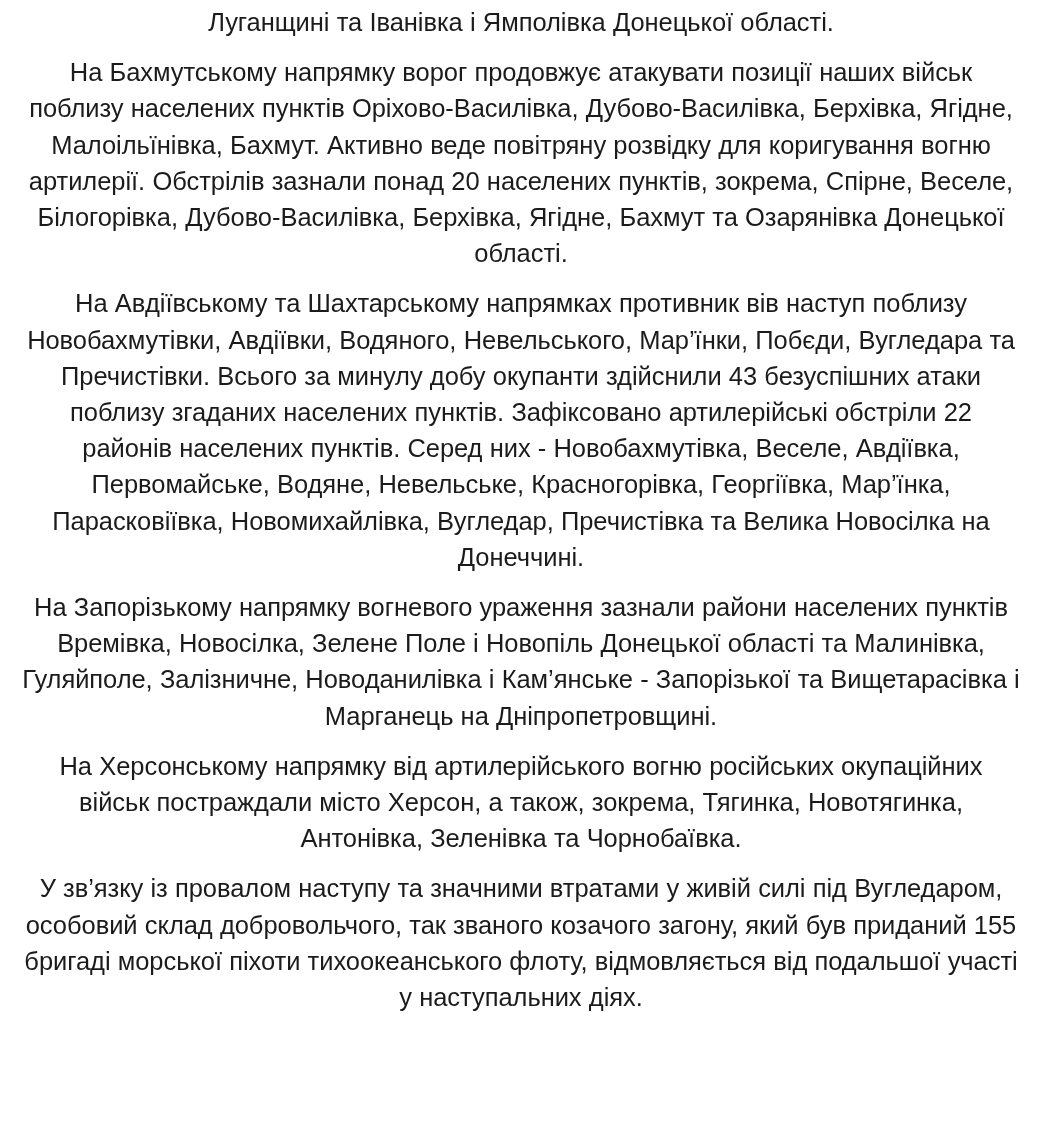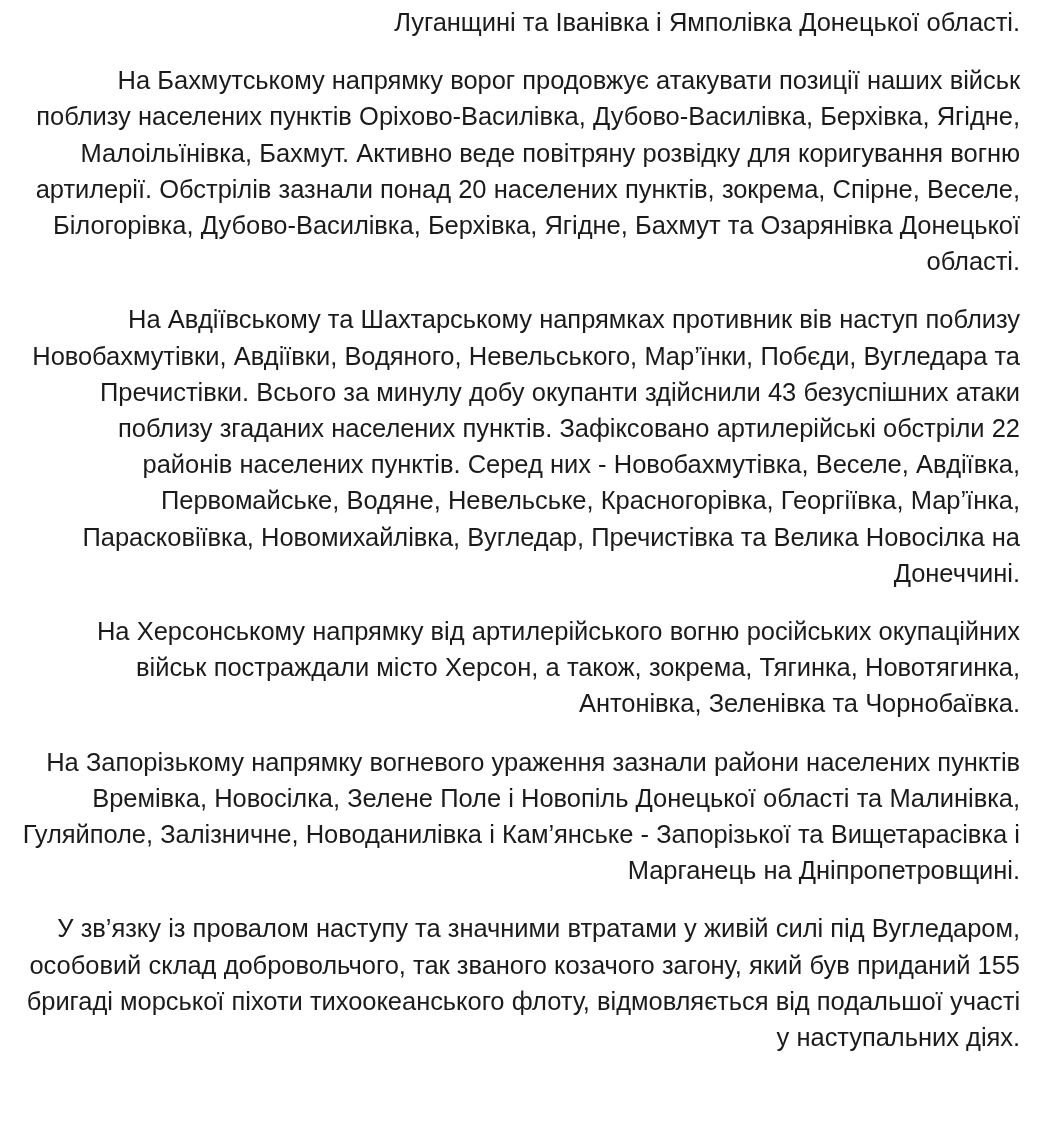--- a/index.html
+++ b/index.html
@@ -22,33 +22,33 @@
     padding: 0px 26px 0px 22px;
   }
   .paragraph {
     margin: 0;
     padding: 0;
     font-size: 25.5px;
     line-height: 36.2px;
     letter-spacing: -0.05px;
     word-spacing: 0.2px;
     color: #1b1b1b;
-    text-align: right;
+    text-align: center;
     white-space: normal;
   }
   .paragraph + .paragraph {
-    margin-top: 22px;
+    margin-top: 14px;
   }
   .paragraph:first-child {
     margin-top: 4px;
   }
 </style>
 </head>
 <body style="background: rgb(255, 255, 255);">
 
 <main id="report-body" style="color: rgb(27, 27, 27);">
   <p class="paragraph">Луганщині та Іванівка і Ямполівка Донецької області.</p>
   <p class="paragraph">На Бахмутському напрямку ворог продовжує атакувати позиції наших військ поблизу населених пунктів Оріхово-Василівка, Дубово-Василівка, Берхівка, Ягідне, Малоільїнівка, Бахмут. Активно веде повітряну розвідку для коригування вогню артилерії. Обстрілів зазнали понад 20 населених пунктів, зокрема, Спірне, Веселе, Білогорівка, Дубово-Василівка, Берхівка, Ягідне, Бахмут та Озарянівка Донецької області.</p>
   <p class="paragraph">На Авдіївському та Шахтарському напрямках противник вів наступ поблизу Новобахмутівки, Авдіївки, Водяного, Невельського, Мар’їнки, Побєди, Вугледара та Пречистівки. Всього за минулу добу окупанти здійснили 43 безуспішних атаки поблизу згаданих населених пунктів. Зафіксовано артилерійські обстріли 22 районів населених пунктів. Серед них - Новобахмутівка, Веселе, Авдіївка, Первомайське, Водяне, Невельське, Красногорівка, Георгіївка, Мар’їнка, Парасковіївка, Новомихайлівка, Вугледар, Пречистівка та Велика Новосілка на Донеччині.</p>
+  <p class="paragraph">На Запорізькому напрямку вогневого ураження зазнали райони населених пунктів Времівка, Новосілка, Зелене Поле і Новопіль Донецької області та Малинівка, Гуляйполе, Залізничне, Новоданилівка і Кам’янське - Запорізької та Вищетарасівка і Марганець на Дніпропетровщині.</p>
   <p class="paragraph">На Херсонському напрямку від артилерійського вогню російських окупаційних військ постраждали місто Херсон, а також, зокрема, Тягинка, Новотягинка, Антонівка, Зеленівка та Чорнобаївка.</p>
-  <p class="paragraph">На Запорізькому напрямку вогневого ураження зазнали райони населених пунктів Времівка, Новосілка, Зелене Поле і Новопіль Донецької області та Малинівка, Гуляйполе, Залізничне, Новоданилівка і Кам’янське - Запорізької та Вищетарасівка і Марганець на Дніпропетровщині.</p>
   <p class="paragraph">У зв’язку із провалом наступу та значними втратами у живій силі під Вугледаром, особовий склад добровольчого, так званого козачого загону, який був приданий 155 бригаді морської піхоти тихоокеанського флоту, відмовляється від подальшої участі у наступальних діях.</p>
 </main>
 
 </body></html>

